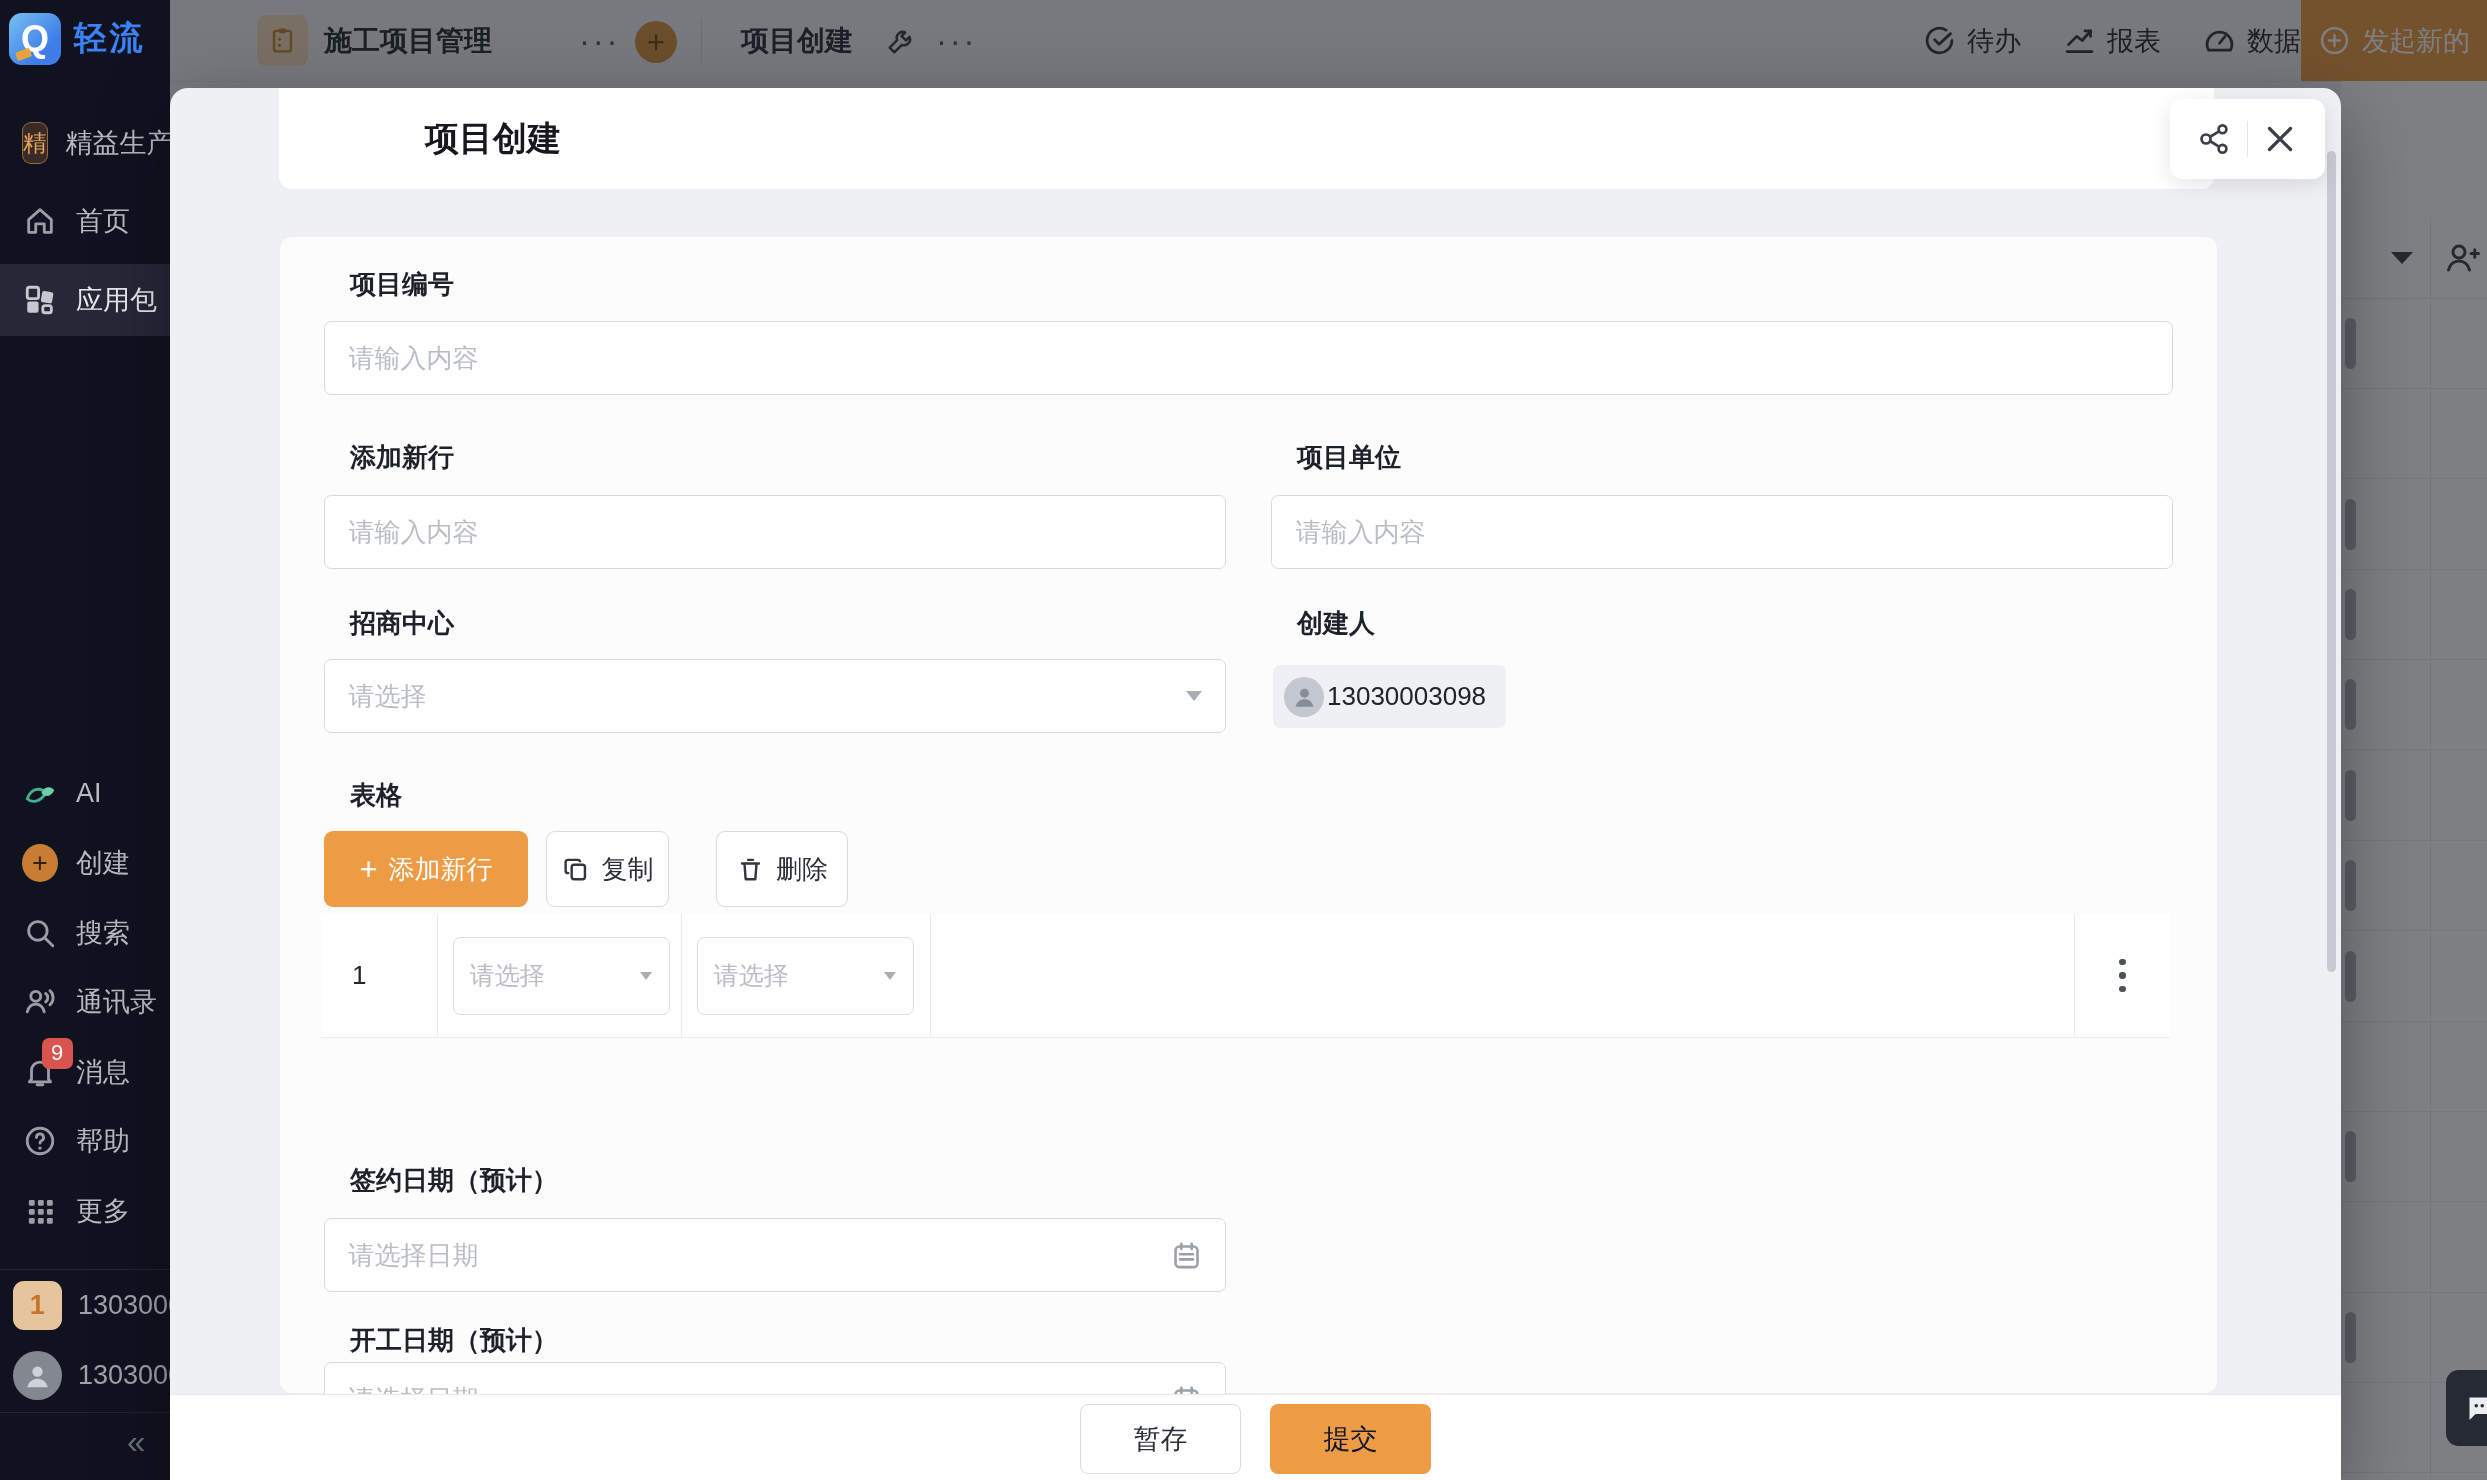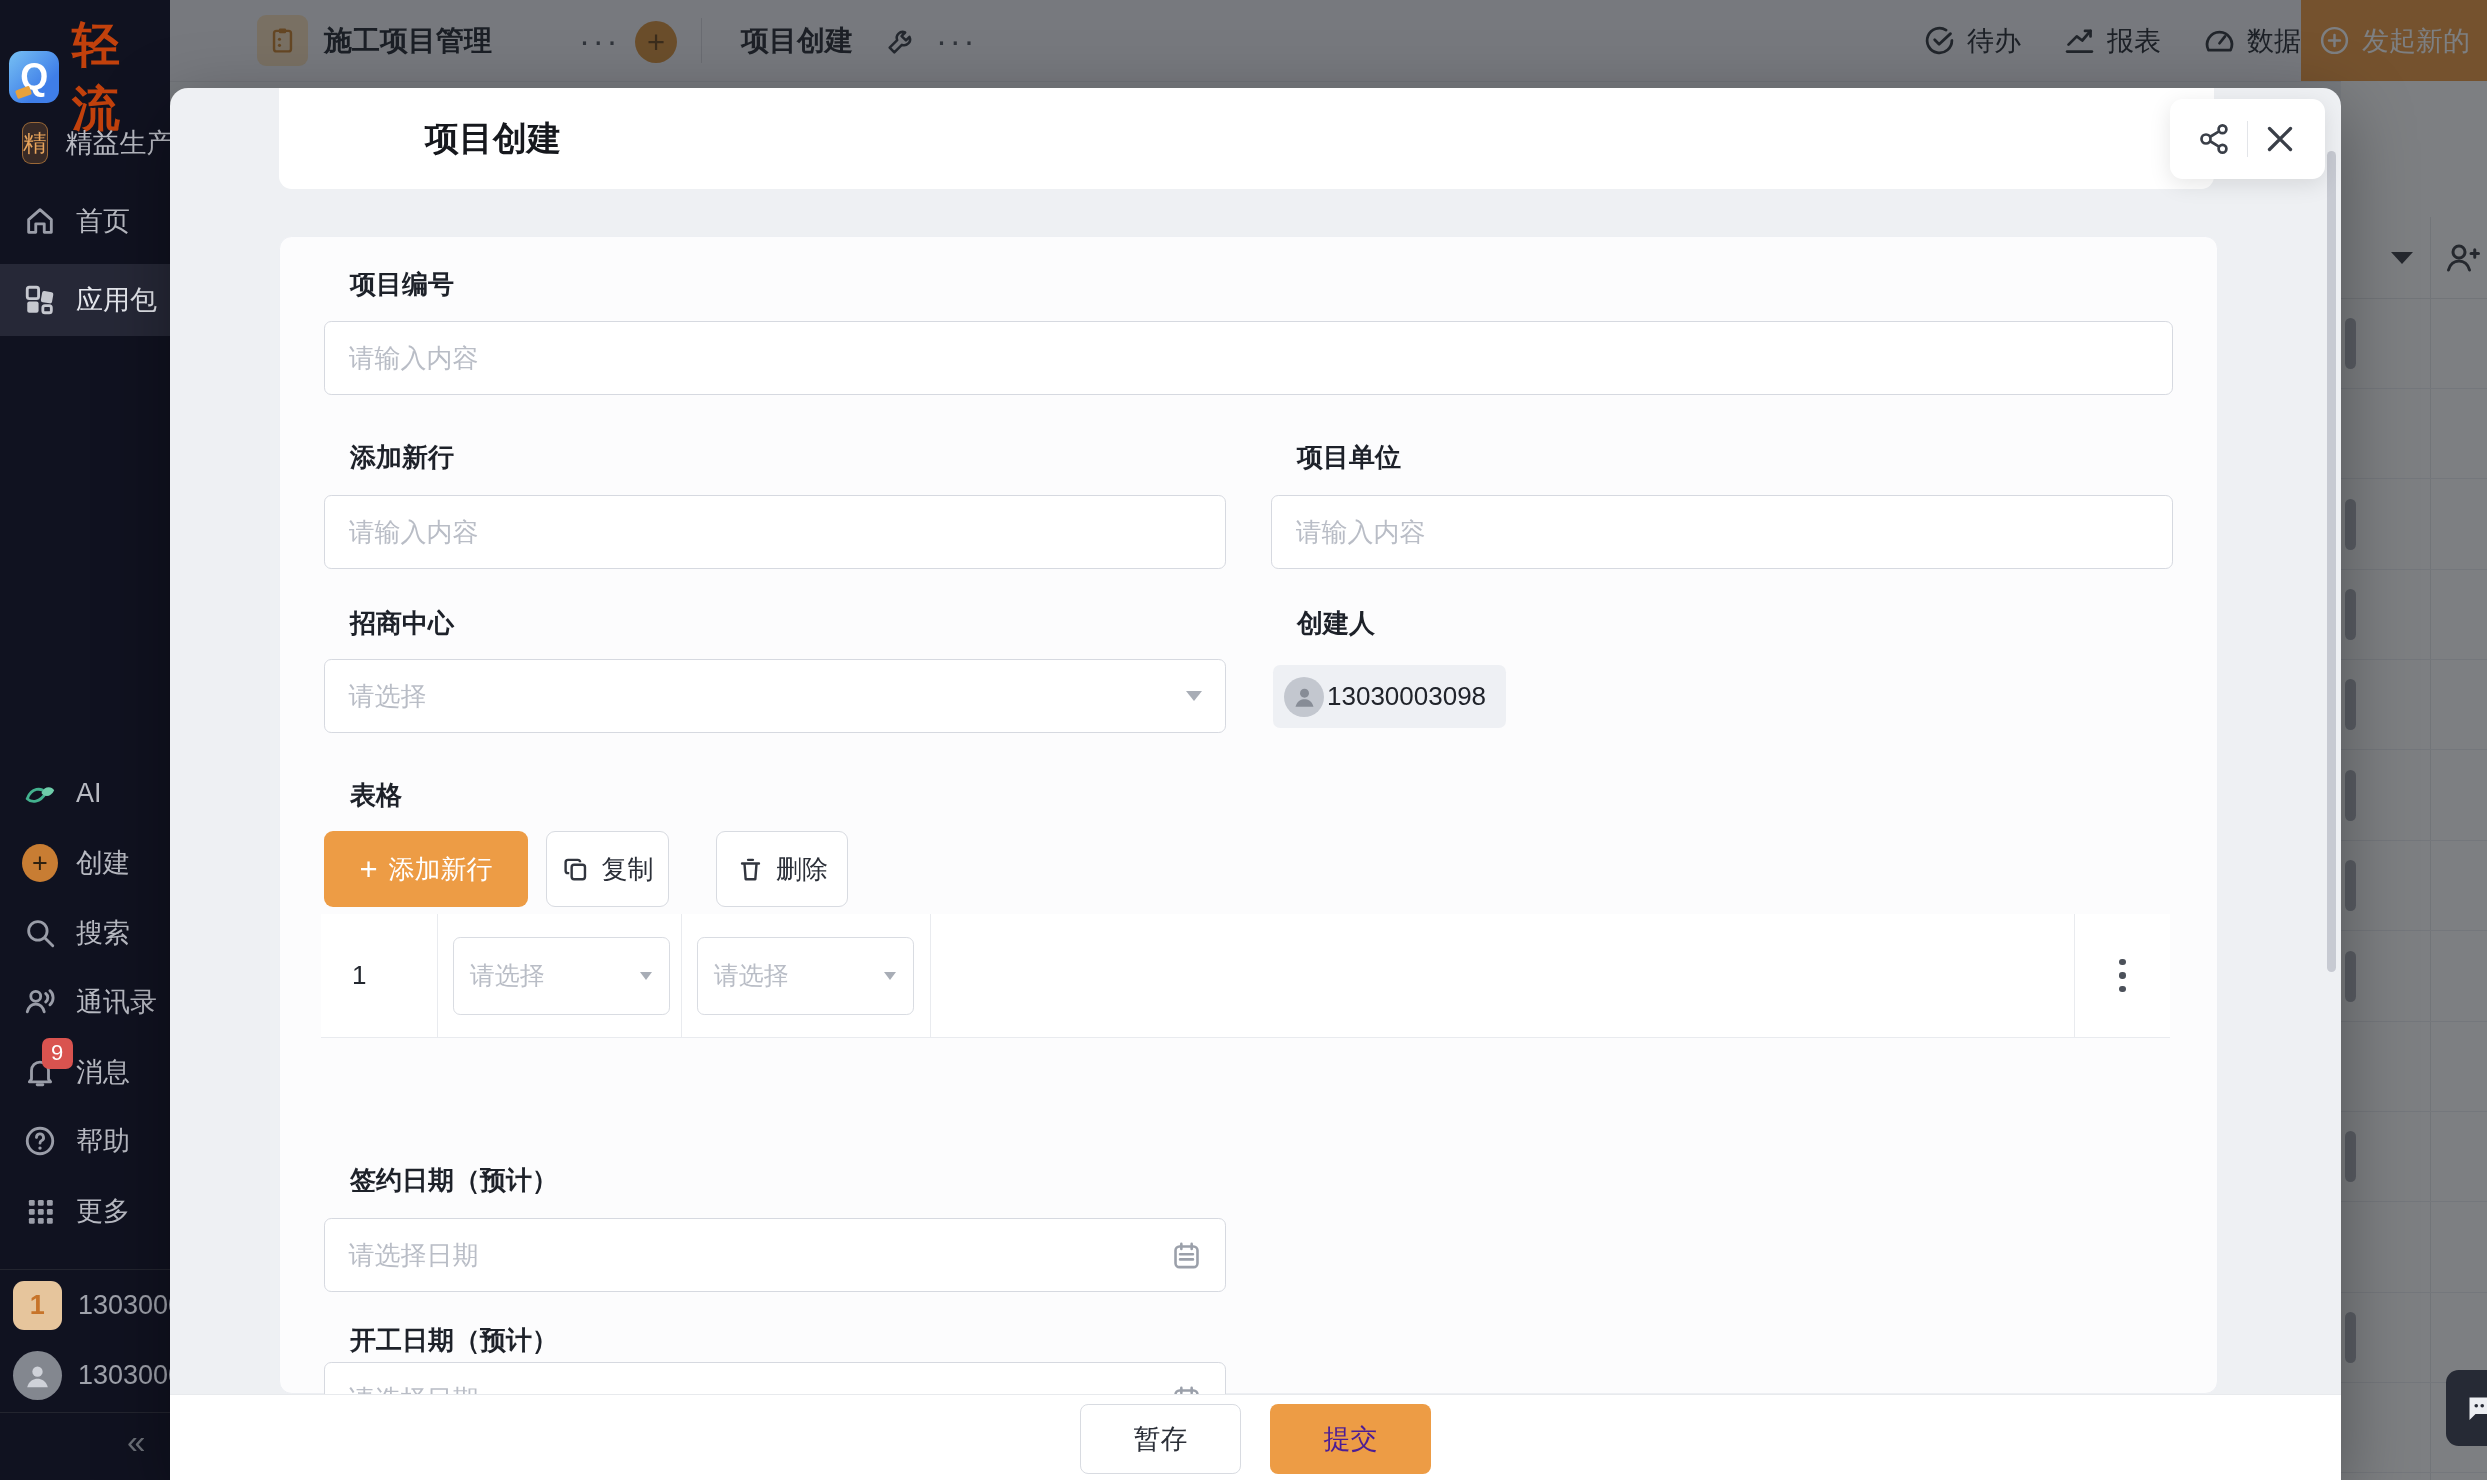--- a/index.html
+++ b/index.html
@@ -33,21 +33,21 @@
   
   #overlay{left:170px;top:0;width:2317px;height:1480px;background:rgba(18,21,28,0.55);z-index:40;}
 
   
   #sidebar{left:0;top:0;width:170px;height:1480px;background:#101220;z-index:50;color:#b8bac2;}
   .logo{left:9px;top:12.7px;display:flex;align-items:center;gap:12.7px;}
   .logo-q{width:52px;height:52px;border-radius:12.7px;background:linear-gradient(135deg,#6fb7f2 10%,#3f7ee8 70%);
           color:#fff;font-size:36px;font-weight:bold;display:flex;align-items:center;justify-content:center;position:relative;}
   .logo-q::after{content:"";position:absolute;left:7.2px;bottom:5.4px;width:14.5px;height:9px;background:#e8a23c;
           transform:rotate(-20deg);border-radius:1.8px;}
-  .logo-text{font-size:48px;font-weight:bold;color:#c2410c;letter-spacing:2.7px;}
+  .logo-text{font-size:33px;font-weight:bold;color:#3b82f6;letter-spacing:2.7px;}
   .sb-item{left:0;width:170px;height:72px;display:flex;align-items:center;padding-left:22px;box-sizing:border-box;gap:18px;}
   .sb-item.active{background:#262837;}
   .sb-label{font-size:27px;color:#b8bac2;white-space:nowrap;}
   .sb-ico{width:36px;height:36px;display:flex;align-items:center;justify-content:center;flex:none;position:relative;}
   .jl-badge{width:40px;height:40px;border-radius:9px;background:rgba(237,156,69,.18);border:1.8px solid rgba(237,156,69,.55);
             color:#e9a55c;font-size:23.5px;display:flex;align-items:center;justify-content:center;}
   .msg-badge{position:absolute;top:-16.3px;right:-14.5px;min-width:31px;height:31px;border-radius:7.2px;background:#d9534f;
              color:#fff;font-size:22px;display:flex;align-items:center;justify-content:center;}
   .sb-divider{left:0;width:170px;height:0.9px;background:#23252f;}
   .acct{left:0;width:170px;height:69px;display:flex;align-items:center;padding-left:12.7px;box-sizing:border-box;gap:16.3px;overflow:hidden;}
@@ -96,21 +96,21 @@
   .g-select{box-sizing:border-box;width:217px;height:78px;margin-left:14.5px;border:1.8px solid #d9dce2;border-radius:7.2px;background:#fff;
             display:flex;align-items:center;justify-content:space-between;padding:0 16.3px;font-size:25px;color:#b9bdc6;}
   .kebab{display:flex;flex-direction:column;gap:7.2px;}
   .kebab i{width:6.3px;height:6.3px;border-radius:50%;background:#4c515a;}
 
   
   #m-footer{left:0;top:1306px;width:2171px;height:87px;background:#fff;border-top:0.9px solid #e8eaed;
             display:flex;align-items:center;justify-content:center;gap:29px;z-index:6;}
   .ft-btn{width:161px;height:70px;border-radius:8.1px;font-size:27px;display:flex;align-items:center;justify-content:center;box-sizing:border-box;}
   .ft-draft{background:#fff;border:1.8px solid #d8dbe1;color:#2b2f38;}
-  .ft-submit{background:#ED9C45;color:#4c1d95;border:none;}
+  .ft-submit{background:#ED9C45;color:#0f172a;border:none;}
 
   
   #chat{left:2446px;top:1370px;width:76px;height:76px;background:#262a35;border-radius:12.7px 0 0 12.7px;z-index:65;
         display:flex;align-items:center;padding-left:16.3px;box-sizing:border-box;}
 
   svg{display:block;}
 </style>
 </head>
 <body>
 

